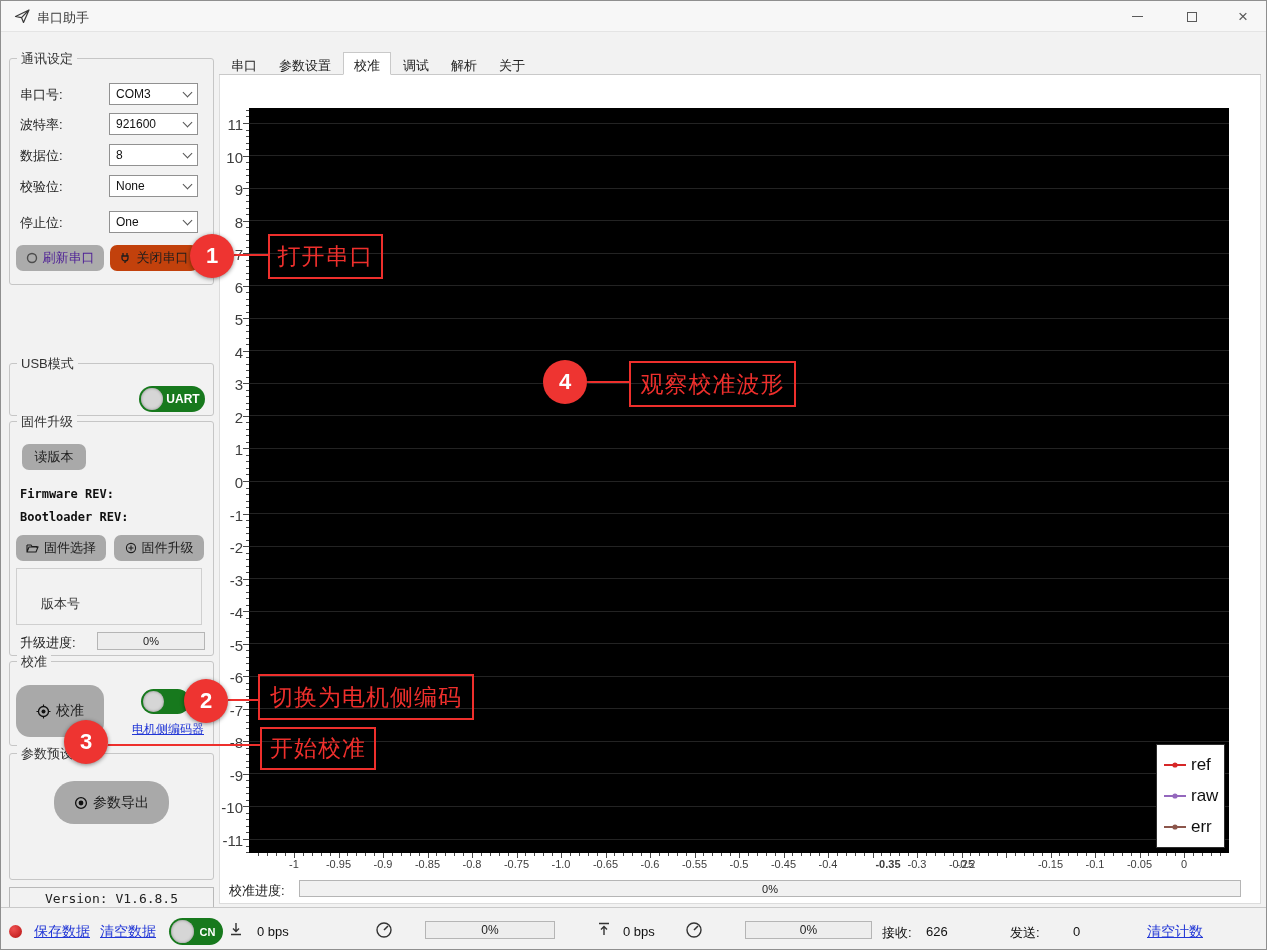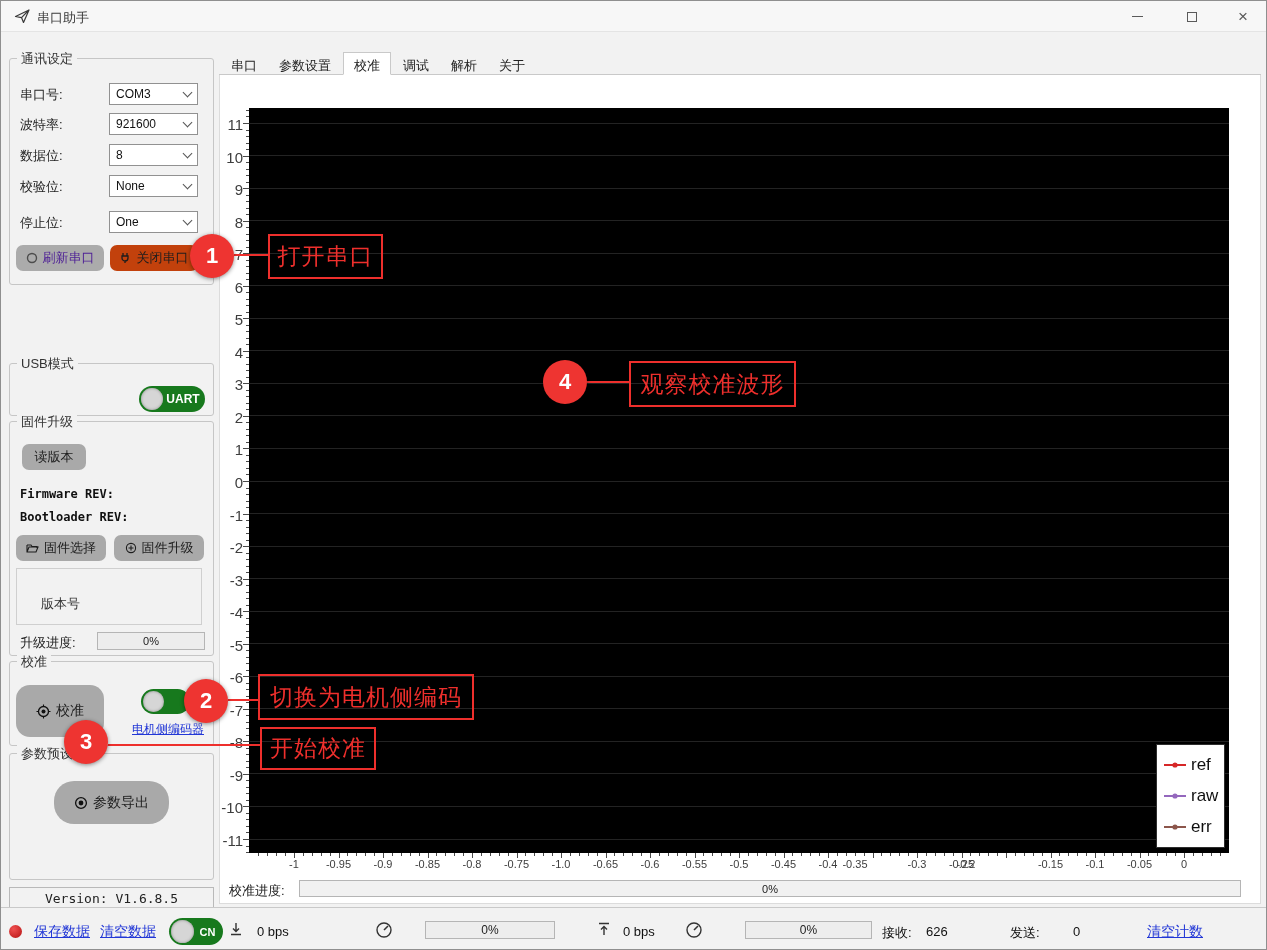--- a/index.html
+++ b/index.html
@@ -415,21 +415,21 @@
       <div class="xlab" style="left: 379px;">-0.6</div>
       <div class="xtickmark" style="left: 445.5px; height: 5px;"></div>
       <div class="xlab" style="left: 423.5px;">-0.55</div>
       <div class="xtickmark" style="left: 490px; height: 5px;"></div>
       <div class="xlab" style="left: 468px;">-0.5</div>
       <div class="xtickmark" style="left: 534.5px; height: 5px;"></div>
       <div class="xlab" style="left: 512.5px;">-0.45</div>
       <div class="xtickmark" style="left: 579px; height: 5px;"></div>
       <div class="xlab" style="left: 557px;">-0.4</div>
       <div class="xtickmark" style="left: 623.5px; height: 5px;"></div>
-      <div class="xlab" style="left: 584px;">-0.35</div>
+      <div class="xlab" style="left: 617px; font-weight: bold;">-0.35</div>
       <div class="xtickmark" style="left: 668px; height: 5px;"></div>
       <div class="xlab" style="left: 646px;">-0.3</div>
       <div class="xtickmark" style="left: 712.5px; height: 5px;"></div>
       <div class="xlab" style="left: 690.5px;">-0.25</div>
       <div class="xtickmark" style="left: 757px; height: 5px;"></div>
       <div class="xlab" style="left: 695px;">-0.2</div>
       <div class="xtickmark" style="left: 801.5px; height: 5px;"></div>
       <div class="xlab" style="left: 779.5px;">-0.15</div>
       <div class="xtickmark" style="left: 846px; height: 5px;"></div>
       <div class="xlab" style="left: 824px;">-0.1</div>

